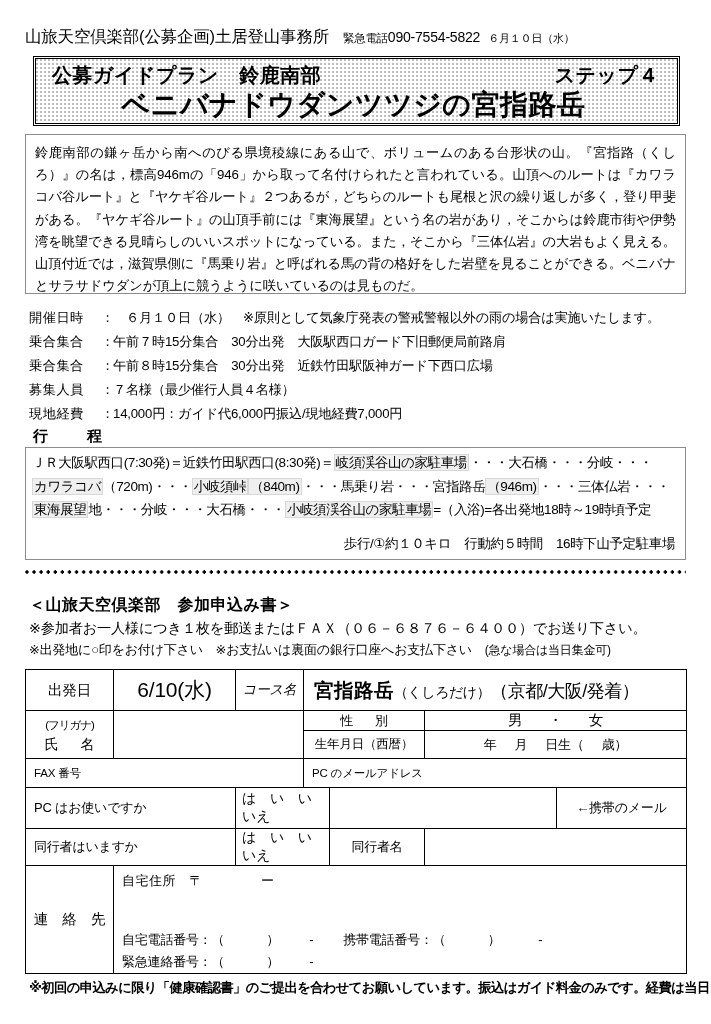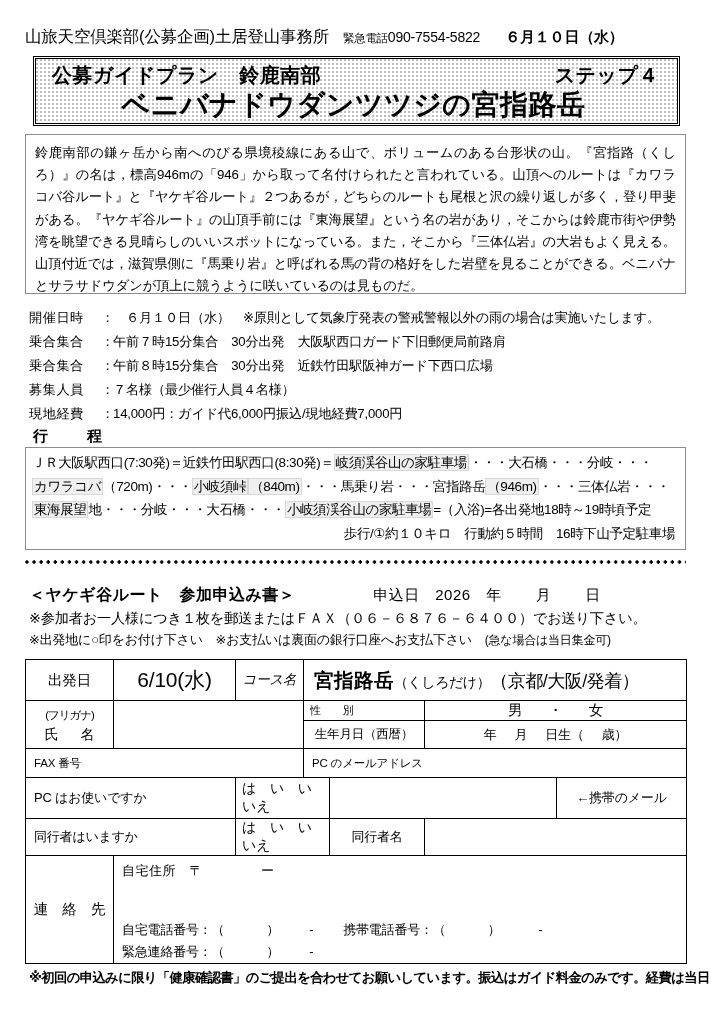--- a/index.html
+++ b/index.html
@@ -41,24 +41,23 @@
   .emg-label {
     font-size: 11.5px;
     margin-left: 14px;
     letter-spacing: -0.3px;
   }
   .emg-number {
     font-size: 14px;
     letter-spacing: -0.2px;
   }
   .header-date {
-    font-size: 15px;
-    margin-left: 25px;
-    letter-spacing: -0.2px;
-    font-weight: bold;
+    font-size: 11px;
+    margin-left: 8px;
+    letter-spacing: -0.2px;
   }
 
   
   .title-box {
     margin-top: 6px;
     margin-left: 10px;
     margin-right: 8px;
     border: 1px solid #000;
     outline: 1px solid #000;
     outline-offset: 1px;
@@ -148,21 +147,21 @@
     border: 1px solid #8c8c8c;
     box-sizing: border-box;
     padding: 3px 6px 4px 6px;
     font-size: 13.5px;
     line-height: 23.5px;
     letter-spacing: -0.4px;
     white-space: nowrap;
     overflow: hidden;
   }
   .itin-line { height: 23.5px; }
-  .itin-line.right { text-align: right; padding-right: 4px; }
+  .itin-line.right { text-align: right; padding-right: 4px; margin-top: 10px; }
   .hl {
     background: #efefef;
     border: 1px solid #d8d8d8;
     padding: 0 1px;
   }
 
   
   .dots {
     margin-top: 7px;
     height: 10px;
@@ -226,21 +225,21 @@
   .c-course { text-align: center; font-size: 13.5px; letter-spacing: -0.5px; font-style: italic; }
   .c-coursename { font-size: 13px; padding-left: 10px !important; }
   .c-coursename .big { font-size: 19.5px; font-weight: bold; letter-spacing: 0.5px; }
   .c-coursename .mid { font-size: 14px; letter-spacing: -0.5px; }
   .c-coursename .par { font-size: 18px; letter-spacing: -0.5px; }
 
   .c-name { text-align: center; font-size: 12px; line-height: 19px; }
   .c-name .furi { font-size: 11.5px; letter-spacing: -1px; }
   .c-name .nm { font-size: 14px; letter-spacing: 4px; padding-left: 4px; }
 
-  .c-sex { font-size: 11px; letter-spacing: 1px; }
+  .c-sex { text-align: center; font-size: 13px; letter-spacing: 1px; }
   .c-sex .gap { display: inline-block; width: 22px; }
   .c-sexval { text-align: center; font-size: 14.5px; }
   .c-sexval .gap { display: inline-block; width: 26px; }
   .c-birth { text-align: center; font-size: 12.5px; letter-spacing: -0.5px; }
   .c-birthval { text-align: center; font-size: 13px; letter-spacing: 0.5px; }
   .c-birthval .gap { display: inline-block; width: 18px; }
 
   .c-left { font-size: 13px; padding-left: 8px !important; }
   .c-left .sm { font-size: 11.5px; }
   .c-yn { text-align: left; font-size: 14px; letter-spacing: 3px; }
@@ -346,22 +345,21 @@
     <div class="itin-line">
       <span class="hl">東海展望</span><span>地・・・分岐・・・大石橋・・・</span><span class="hl">小岐須渓谷山の家駐車場</span><span>=（入浴)=各出発地18時～19時頃予定</span>
     </div>
     <div class="itin-line right">歩行/①約１０キロ　行動約５時間　16時下山予定駐車場</div>
   </div>
 
   <div class="dots"></div>
 
   <div class="app-head">
     <div class="app-title-row">
-      <span class="app-title">＜ヤケギ谷ルート　参加申込み書＞</span>
-      <span class="app-date"><span>申込日</span>　<span>2026</span>　<span>年</span><span class="sp"></span><span>月</span><span class="sp"></span><span>日</span></span>
+      <span class="app-title">＜山旅天空倶楽部　参加申込み書＞</span>
     </div>
     <div class="app-note">※参加者お一人様につき１枚を郵送またはＦＡＸ（０６－６８７６－６４００）でお送り下さい。</div>
     <div class="app-note2"><span>※出発地に○印をお付け下さい　※お支払いは裏面の銀行口座へお支払下さい　</span><span class="small">(急な場合は当日集金可)</span></div>
   </div>
 
   <table class="form">
     <colgroup>
       <col style="width:88px">
       <col style="width:122px">
       <col style="width:68px">

